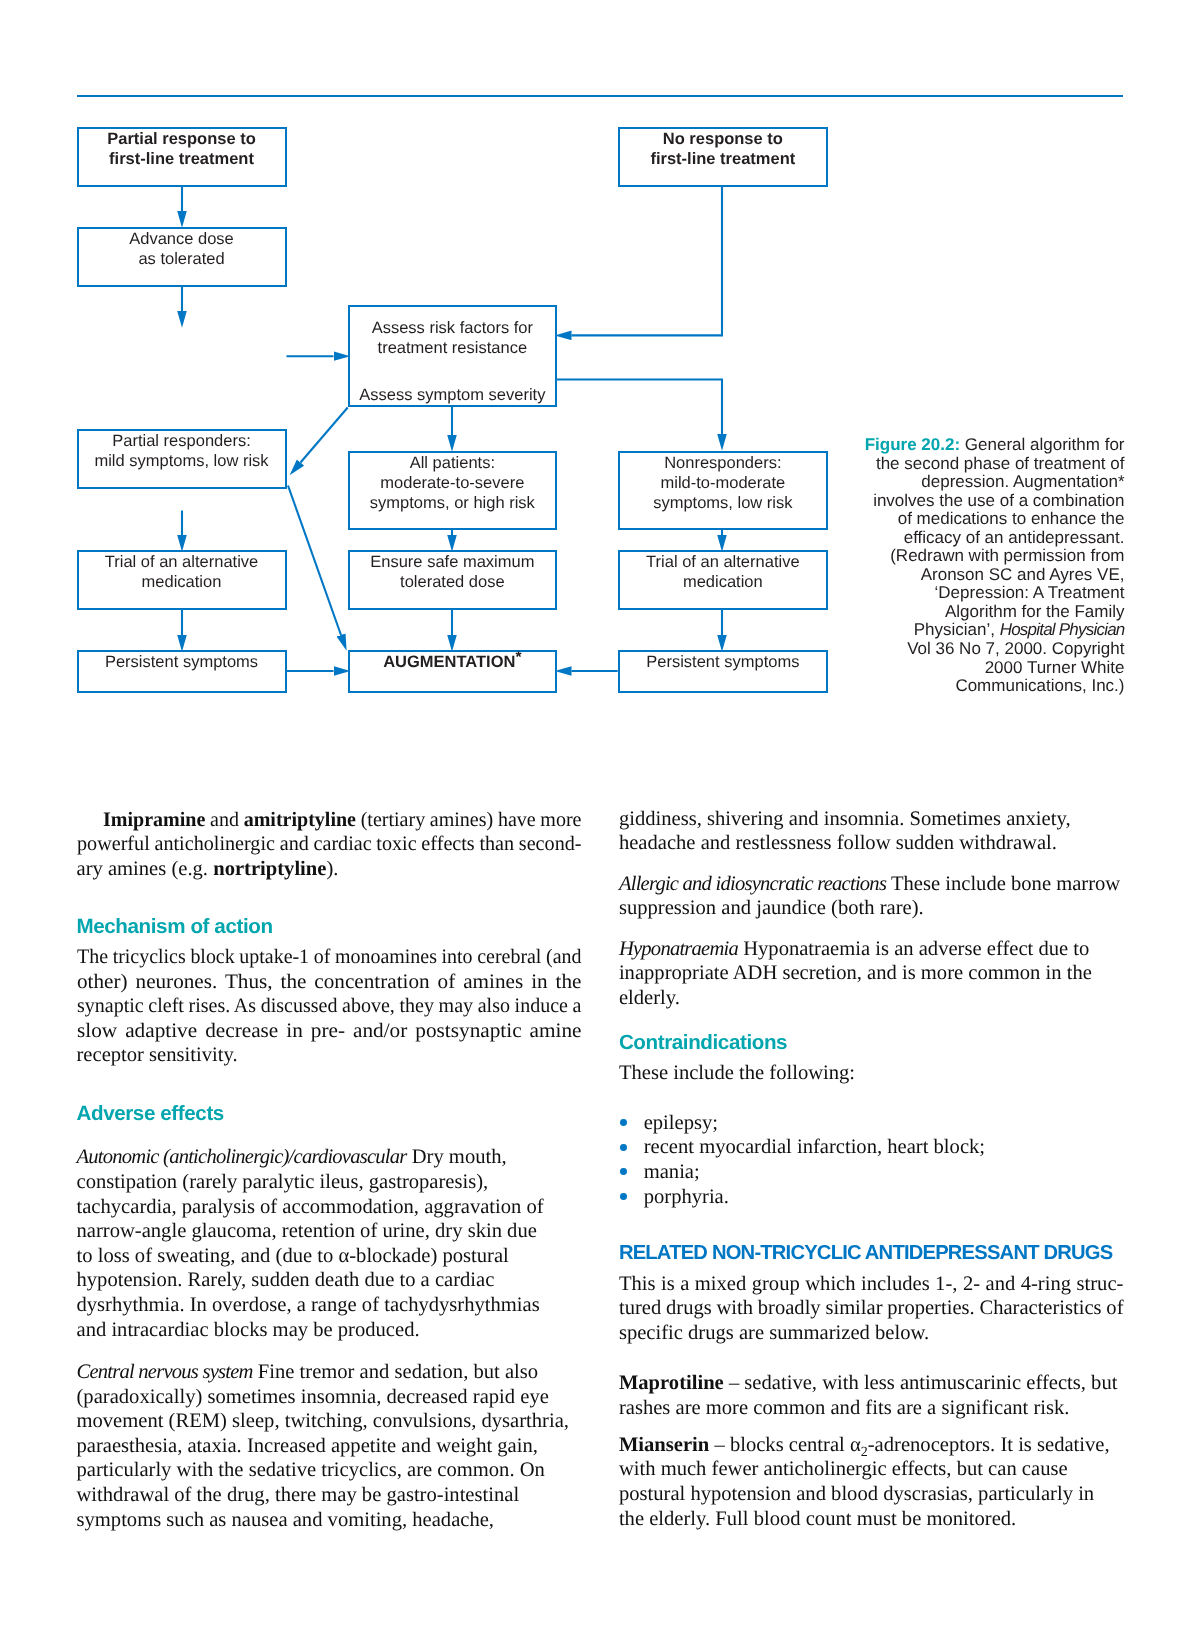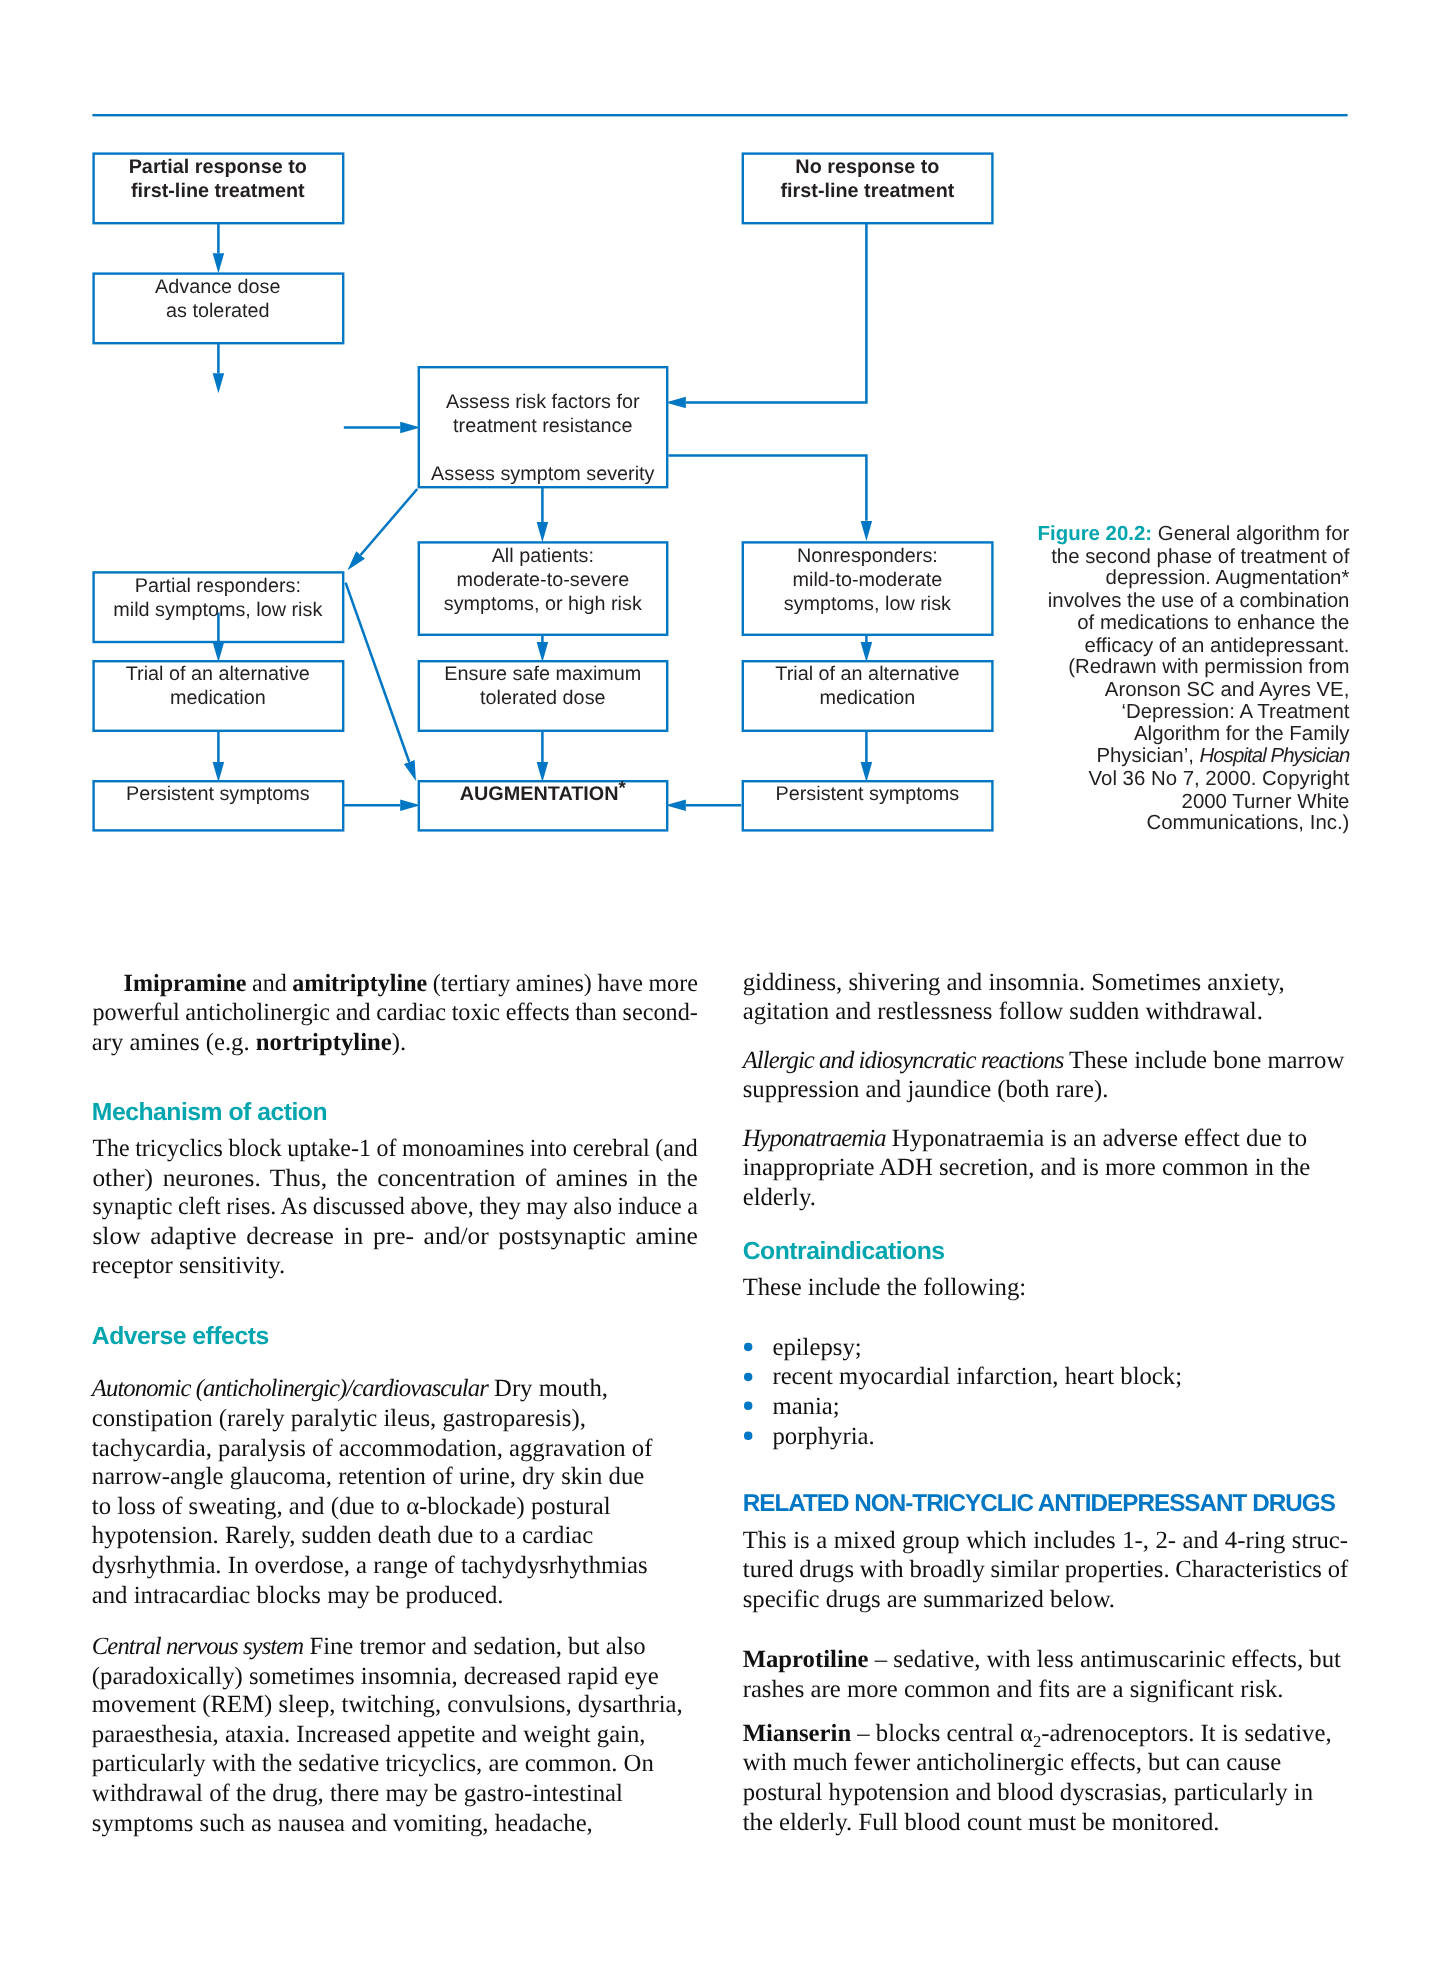--- a/index.html
+++ b/index.html
@@ -93,26 +93,26 @@
 first-line treatment</span>
     </div>
     <div class="fbox bold" style="left:617.7px;top:127px;width:210.3px;height:59.5px;">
       <span>No response to
 first-line treatment</span>
     </div>
     <div class="fbox" style="left:76.5px;top:227px;width:210px;height:59.5px;">
       <span>Advance dose
 as tolerated</span>
     </div>
-    <div class="fbox" style="left:347.7px;top:305px;width:209.3px;height:101.5px;justify-content:flex-end;padding-top:11px;">
+    <div class="fbox" style="left:347.7px;top:305px;width:209.3px;height:101.5px;justify-content:space-between;padding-top:11px;">
       <span>Assess risk factors for
 treatment resistance</span>
       <span style="margin-top:20px">Assess symptom severity</span>
     </div>
-    <div class="fbox" style="left:76.5px;top:476px;width:210px;height:60px;">
+    <div class="fbox" style="left:76.5px;top:429px;width:210px;height:60px;">
       <span>Partial responders:
 mild symptoms, low risk</span>
     </div>
     <div class="fbox" style="left:347.7px;top:450.5px;width:209.3px;height:79.2px;">
       <span>All patients:
 moderate-to-severe
 symptoms, or high risk</span>
     </div>
     <div class="fbox" style="left:617.7px;top:450.5px;width:210.3px;height:79.2px;">
       <span>Nonresponders:
@@ -194,21 +194,21 @@
         <div class="ln" style="top: 1427.1px;"><span class="inner"><span>movement (REM) sleep, twitching, convulsions, dysarthria,</span></span></div>
         <div class="ln" style="top: 1451.7px;"><span class="inner"><span>paraesthesia, ataxia. Increased appetite and weight gain,</span></span></div>
         <div class="ln" style="top: 1476.3px;"><span class="inner"><span>particularly with the sedative tricyclics, are common. On</span></span></div>
         <div class="ln" style="top: 1500.9px;"><span class="inner"><span>withdrawal of the drug, there may be gastro-intestinal</span></span></div>
         <div class="ln" style="top: 1525.5px;"><span class="inner"><span>symptoms such as nausea and vomiting, headache,</span></span></div>
       </div>
     </div>
   <div class="col right" id="col-right">
       <div>
         <div class="ln" style="top: 824.5px;"><span class="inner"><span>giddiness, shivering and insomnia. Sometimes anxiety,</span></span></div>
-        <div class="ln" style="top: 849.1px;"><span class="inner"><span>agitation and restlessness follow sudden withdrawal.</span></span></div>
+        <div class="ln" style="top: 849.1px;"><span class="inner"><span>headache and restlessness follow sudden withdrawal.</span></span></div>
       </div>
       <div>
         <div class="ln" style="top: 889.5px;"><span class="inner"><i>Allergic and idiosyncratic reactions</i><span> These include bone marrow</span></span></div>
         <div class="ln" style="top: 914.1px;"><span class="inner"><span>suppression and jaundice (both rare).</span></span></div>
       </div>
       <div>
         <div class="ln" style="top: 954.7px;"><span class="inner"><i>Hyponatraemia</i><span> Hyponatraemia is an adverse effect due to</span></span></div>
         <div class="ln" style="top: 979.3px;"><span class="inner"><span>inappropriate ADH secretion, and is more common in the</span></span></div>
         <div class="ln" style="top: 1003.9px;"><span class="inner"><span>elderly.</span></span></div>
       </div>

